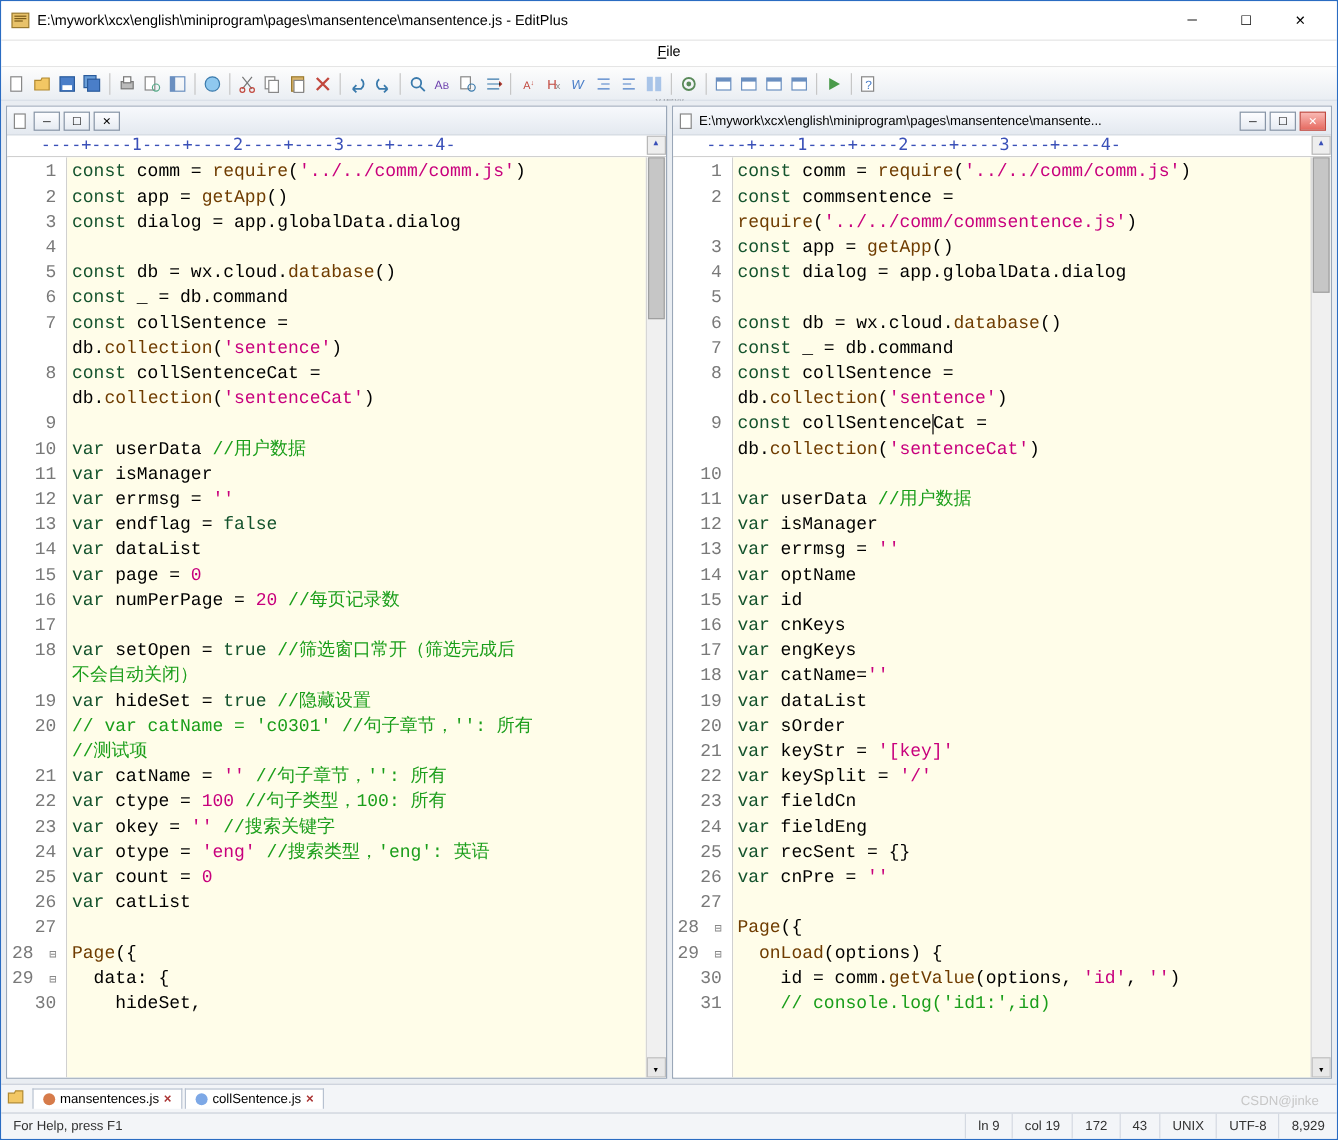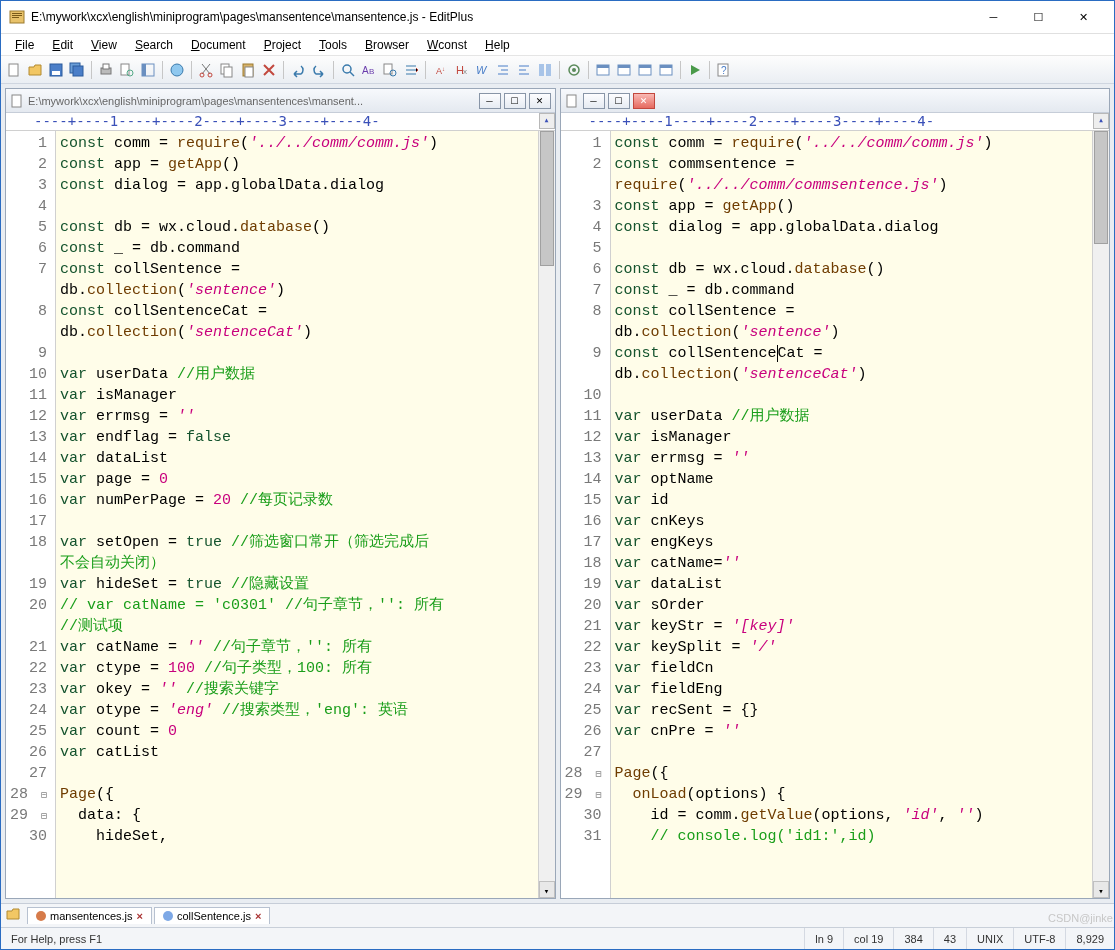--- a/index.html
+++ b/index.html
@@ -3,21 +3,21 @@
 <meta charset="utf-8">
 <style>
 * { box-sizing: border-box; margin: 0; padding: 0; }
 body { font-family: "Segoe UI", Tahoma, sans-serif; font-size: 12px; background: #fff; width: 1115px; height: 950px; overflow: hidden; display: flex; flex-direction: column; border: 1px solid #2a6cc2; }
 .titlebar { height: 30px; background: #fff; display: flex; align-items: center; padding: 16px 8px; border-bottom: 1px solid #e0e0e0; }
 .titlebar .app-icon { width: 16px; height: 16px; margin-right: 6px; display: inline-block; }
 .titlebar .app-icon svg { width:16px; height:16px; }
 .titlebar .title-text { flex: 1; color: #000; font-size: 12px; }
 .win-controls { display: flex; gap: 0; }
 .win-btn { width: 45px; height: 28px; display: flex; align-items: center; justify-content: center; font-family: sans-serif; font-size: 11px; color: #000; cursor: pointer; }
-.menubar { height: 22px; background: #fff; display: flex; align-items: center; padding: 0 6px; gap: 2px; border-bottom: 1px solid #e5e5e5; }
+.menubar { height: 22px; background: #fff; display: flex; align-items: center; padding: 0 6px; gap: 2px; border-bottom: 1px solid #e5e5e5; flex-direction: column; }
 .menubar .m { padding: 2px 8px; cursor: pointer; }
 .menubar .m u { text-decoration: underline; }
 .toolbar { height: 28px; background: linear-gradient(#fdfdfd,#eaeef3); display: flex; align-items: center; padding: 0 4px; gap: 3px; border-bottom: 1px solid #cfd6e0; }
 .tb-icon { width: 18px; height: 18px; display:flex; align-items:center; justify-content:center; cursor:pointer; }
 .tb-sep { width:1px; height:18px; background:#c6c6c6; margin:0 2px; }
 .workspace { flex:1; display:flex; gap:4px; padding:4px; background:#e9edf2; min-height:0; }
 .pane { flex:1; display:flex; flex-direction:column; background:#fff; border:1px solid #9aa7b8; min-width:0; }
 .pane-titlebar { height:24px; background:linear-gradient(#f7f9fc,#e4e9f0); display:flex; align-items:center; padding:0 4px; border-bottom:1px solid #c6cdd8; gap:4px; }
 .pane-titlebar .file-icon { width:14px; height:14px; }
 .pane-title { flex:1; font-size:11px; color:#666; white-space:nowrap; overflow:hidden; text-overflow:ellipsis; }
@@ -27,39 +27,39 @@
 .pane-win-ctl .pwb.close { background:linear-gradient(#f9b9b4,#e66a60); border-color:#c2483e; color:#fff; }
 .ruler { height:18px; background:#fff; font-family:Consolas,monospace; font-size:14px; color:#3a50b8; padding-left:28px; white-space:nowrap; overflow:hidden; border-bottom:1px solid #d0d0d0; }
 .ruler .scroll-up { float:right; width:16px; height:16px; border:1px solid #b8b8b8; background:#eee; font-size:10px; text-align:center; cursor:pointer; }
 .code-area { flex:1; display:flex; overflow:hidden; font-family:Consolas,"Courier New",monospace; font-size:15px; line-height:21px; }
 .gutter { width:50px; background:#fff; text-align:right; padding:2px 8px 2px 2px; color:#797979; border-right:1px solid #d0d0d0; user-select:none; }
 .gutter .ln { height:21px; }
 .gutter .fold { color:#888; font-size:10px; display:inline-block; width:10px; }
 .code { flex:1; background:#fffde9; padding:2px 4px; white-space:pre; overflow:hidden; position:relative; }
 .code .line { height:21px; }
 .kw { color:#14532d; }
-.str { color:#c8007d;font-style:italic; }
+.str { color:#c8007d; }
 .cmt { color:#1a9e1a; }
 .num { color:#c8007d; }
 .fn { color:#6f3c00; }
 .cursor { border-left:1px solid #000; animation: blink 1s step-start infinite; }
 @keyframes blink { 50% { border-color:transparent; } }
 .scroll-v { width:17px; background:#f0f0f0; border-left:1px solid #d0d0d0; display:flex; flex-direction:column; }
 .scroll-v .arrow { height:17px; border:1px solid #c0c0c0; background:#e8e8e8; font-size:9px; text-align:center; cursor:pointer; }
 .scroll-v .track { flex:1; position:relative; }
 .scroll-v .thumb { position:absolute; left:1px; right:1px; background:#c6c6c6; border:1px solid #a0a0a0; }
 .doc-tabs { height:24px; background:#f3f5f8; border-top:1px solid #c6cdd8; display:flex; align-items:center; padding:0 4px; gap:2px; }
 .doc-tab { padding:2px 8px; background:#fff; border:1px solid #b7c1d0; border-bottom:none; font-size:11px; display:flex; align-items:center; gap:4px; cursor:pointer; }
 .doc-tab .dot { width:10px; height:10px; border-radius:50%; background:#7da8e6; display:inline-block; }
 .doc-tab .dot.mod { background:#d67b4a; }
 .doc-tab .x { color:#aa3333; font-weight:bold; cursor:pointer; }
 .statusbar { height:22px; background:#f3f5f8; border-top:1px solid #c8cfd9; display:flex; align-items:center; font-size:11px; color:#333; }
 .statusbar .cell { padding:0 10px; border-right:1px solid #d4d9e2; height:100%; display:flex; align-items:center; }
 .statusbar .cell.first { flex:1; }
-.watermark { position:absolute; right:2px; bottom:26px; font-size:11px; color:#c7c7c7; pointer-events:none; }
+.watermark { position:absolute; right:16px; bottom:26px; font-size:11px; color:#c7c7c7; pointer-events:none; }
 </style>
 </head>
 <body>
 
 <div class="titlebar">
   <span class="app-icon">
     <svg viewBox="0 0 16 16">
         <rect x="1" y="2" width="14" height="12" fill="#e8c26a" stroke="#9b7a2e"></rect>
         <rect x="3" y="4" width="10" height="1" fill="#7a5a18"></rect>
         <rect x="3" y="6" width="10" height="1" fill="#7a5a18"></rect>
@@ -277,21 +277,20 @@
     </span>
 </div>
 
 <div class="workspace">
 
   <div class="pane">
     <div class="pane-titlebar">
       <span class="file-icon"><svg width="14" height="14">
             <rect x="2" y="1" width="9" height="12" fill="#fff" stroke="#888"></rect>
           </svg></span>
-      <span class="pane-title">E:\mywork\xcx\english\miniprogram\pages\mansentences\mansent...</span>
       <div class="pane-win-ctl">
         <span class="pwb">─</span>
         <span class="pwb">☐</span>
         <span class="pwb">✕</span>
       </div>
     </div>
     <div class="ruler"><span>----+----1----+----2----+----3----+----4-</span><span class="scroll-up">▴</span></div>
     <div class="code-area">
       <div class="gutter" id="gutter-left">
           <div class="ln">1</div>
@@ -337,20 +336,21 @@
         <div class="arrow">▾</div>
       </div>
     </div>
   </div>
 
   <div class="pane">
     <div class="pane-titlebar">
       <span class="file-icon"><svg width="14" height="14">
             <rect x="2" y="1" width="9" height="12" fill="#fff" stroke="#888"></rect>
           </svg></span>
+      <span class="pane-title active">E:\mywork\xcx\english\miniprogram\pages\mansentence\mansente...</span>
       <div class="pane-win-ctl">
         <span class="pwb">─</span>
         <span class="pwb">☐</span>
         <span class="pwb close">✕</span>
       </div>
     </div>
     <div class="ruler"><span>----+----1----+----2----+----3----+----4-</span><span class="scroll-up">▴</span></div>
     <div class="code-area">
       <div class="gutter" id="gutter-right">
           <div class="ln">1</div>
@@ -412,20 +412,20 @@
       <span class="dot"></span>
       <span>collSentence.js</span>
       <span class="x">×</span>
     </div>
 </div>
 
 <div class="statusbar">
   <div class="cell first">For Help, press F1</div>
   <div class="cell">ln 9</div>
   <div class="cell">col 19</div>
-  <div class="cell">384</div>
+  <div class="cell">172</div>
   <div class="cell">43</div>
   <div class="cell">UNIX</div>
   <div class="cell">UTF-8</div>
   <div class="cell" style="border-right:none">8,929</div>
 </div>
 
 <div class="watermark">CSDN@jinke</div>
 
 </body></html>

